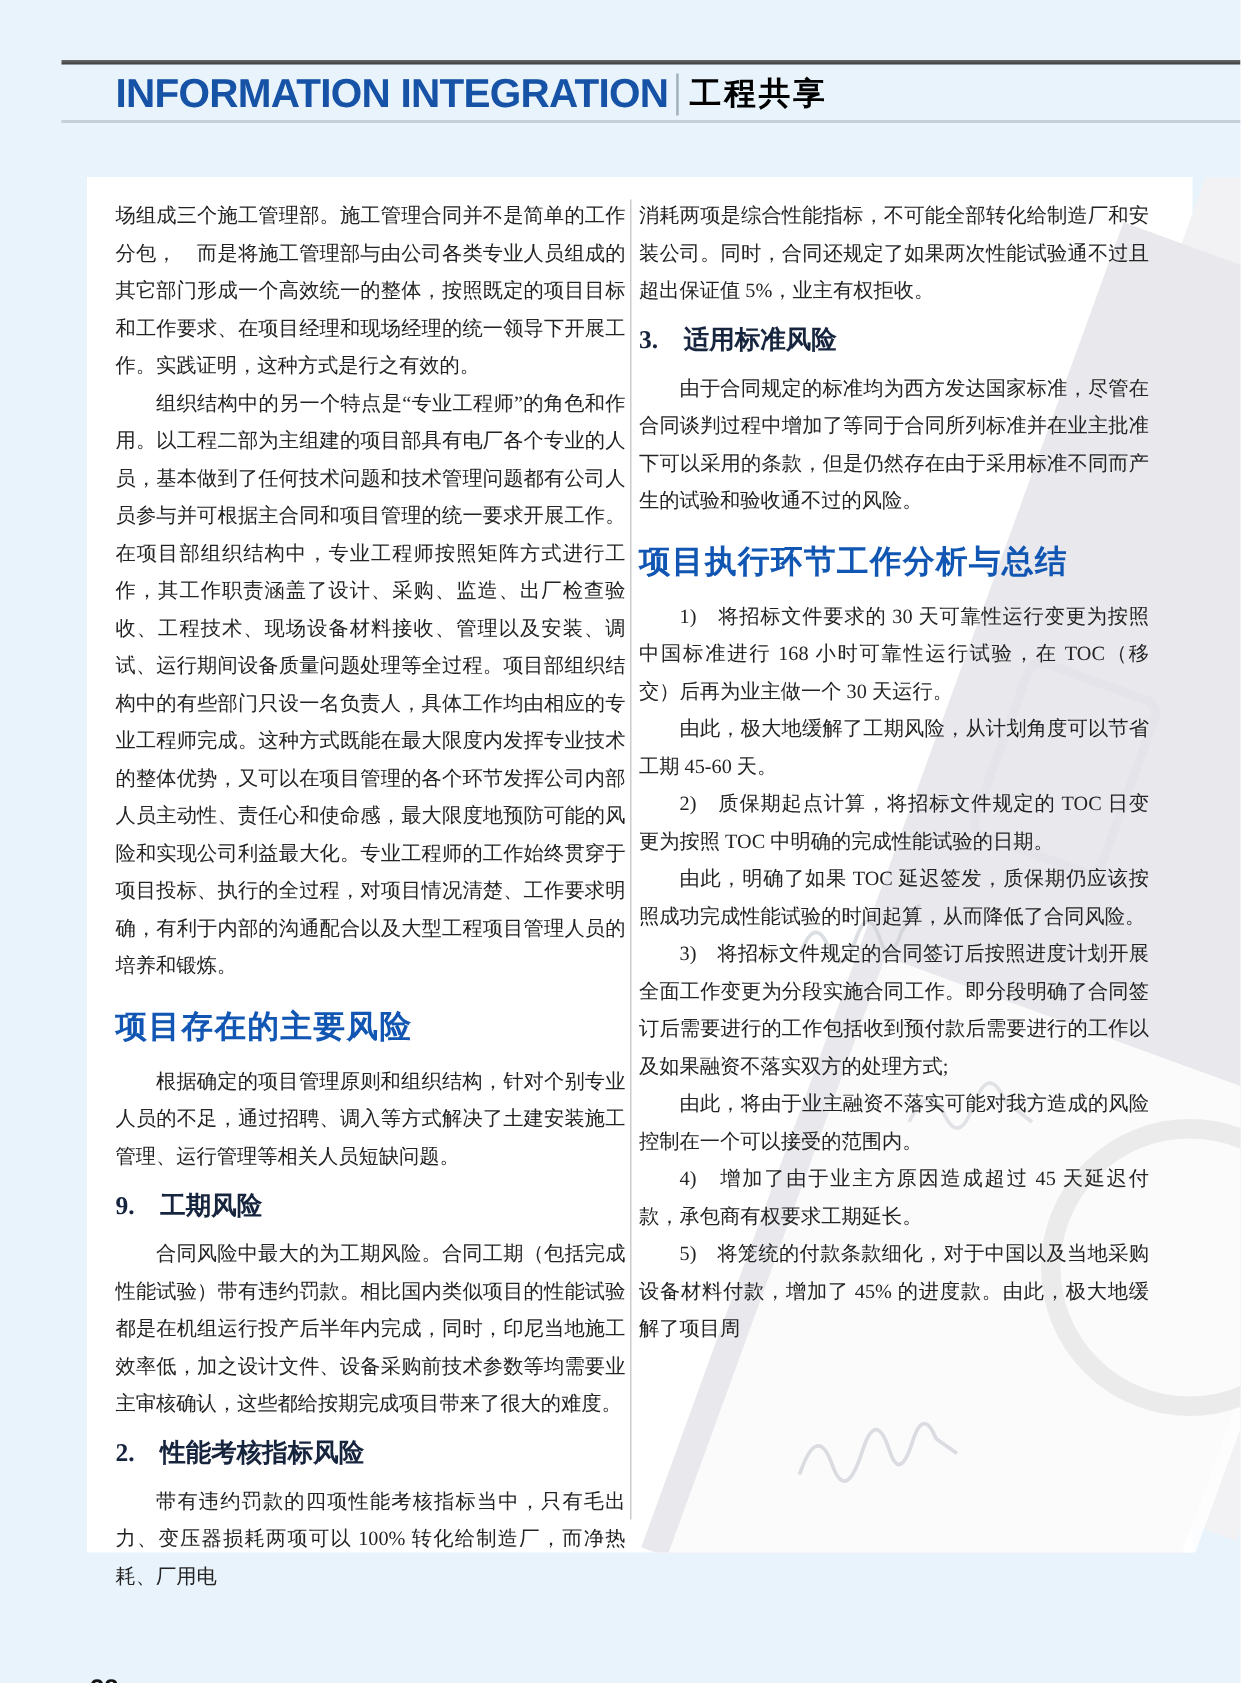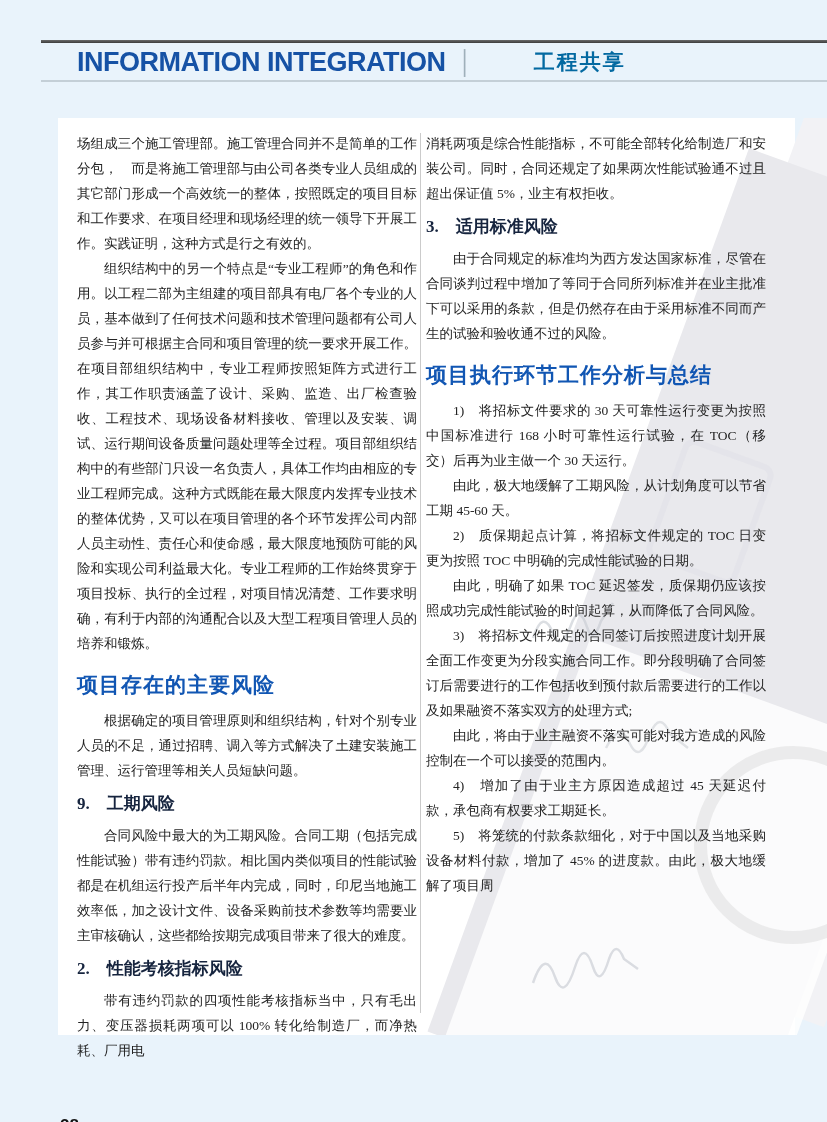--- a/index.html
+++ b/index.html
@@ -8,27 +8,27 @@
     width:827px;height:1122px;
     background:#e9f3fb;
     overflow:hidden;
     font-family:"Liberation Serif",serif;
   }
   
   .top-rule{position:absolute;left:41px;right:0;top:40px;height:3px;
     background:linear-gradient(#6a6a6a,#3c3c3c);}
   .sub-rule{position:absolute;left:41px;right:0;top:80px;height:2px;background:#c4cfd7;}
   .header-row{position:absolute;left:77px;top:46px;height:32px;
-    display:flex;align-items:center;gap:13px;white-space:nowrap;justify-content:flex-end;}
+    display:flex;align-items:center;white-space:nowrap;justify-content:flex-end;}
   .title-en{font-family:"Liberation Sans",sans-serif;font-weight:700;
     font-size:27px;color:#1652a5;letter-spacing:-0.5px;}
   .hdr-sep{font-family:"Liberation Sans",sans-serif;font-weight:400;
     font-size:23px;color:#9fb0ba;}
   .title-cn{font-family:"Liberation Sans",sans-serif;font-weight:700;
-    font-size:21px;color:#0369a1;letter-spacing:2px;margin-left:48px;}
+    font-size:21px;color:#000000;letter-spacing:2px;}
   
   .card{position:absolute;left:58px;top:118px;width:737px;height:917px;background:#ffffff;}
   
   .wm-clip{position:absolute;left:58px;top:118px;width:769px;height:917px;overflow:hidden;}
   .wm{position:absolute;}
   .wm-sheet-back{left:600px;top:-20px;width:330px;height:900px;background:#f2f2f5;transform:rotate(20deg);}
   .wm-sheet{left:520px;top:60px;width:340px;height:940px;background:#e9e9ed;transform:rotate(20deg);}
   .wm-fold{left:430px;top:560px;width:330px;height:540px;background:rgba(255,255,255,0.8);transform:rotate(20deg);}
   .wm-minicard{left:604px;top:330px;width:84px;height:116px;border:6px solid #e1e1e7;
     border-radius:12px;transform:rotate(20deg);opacity:.6;}

